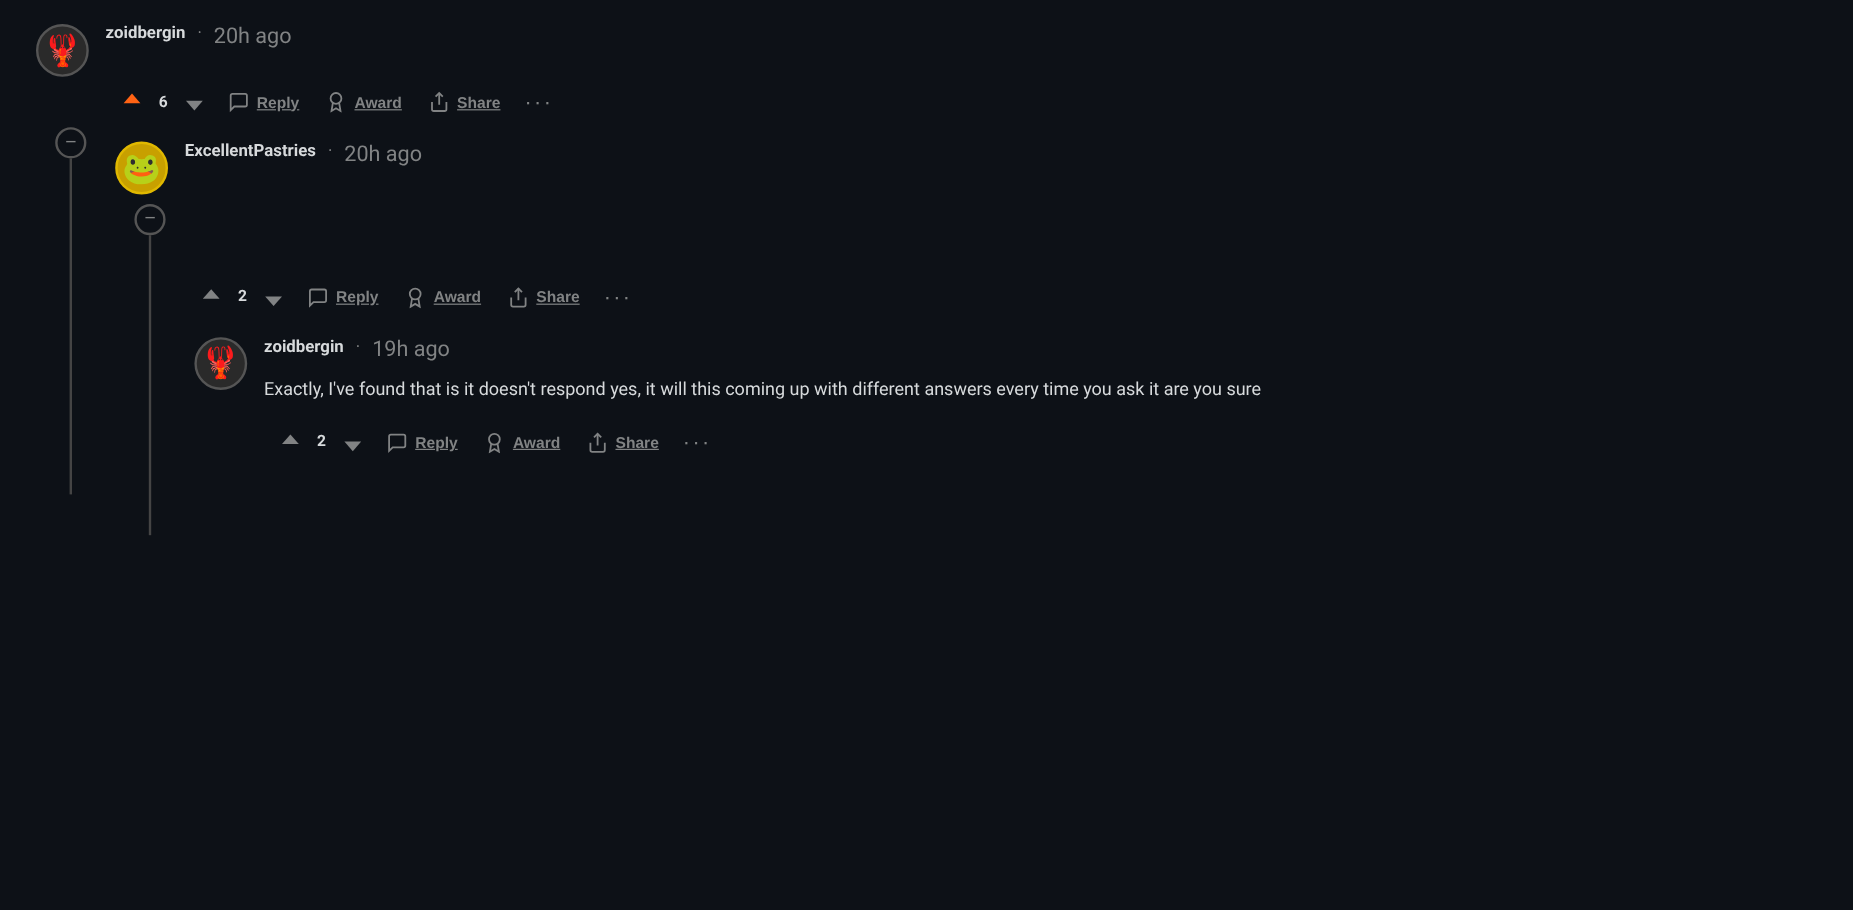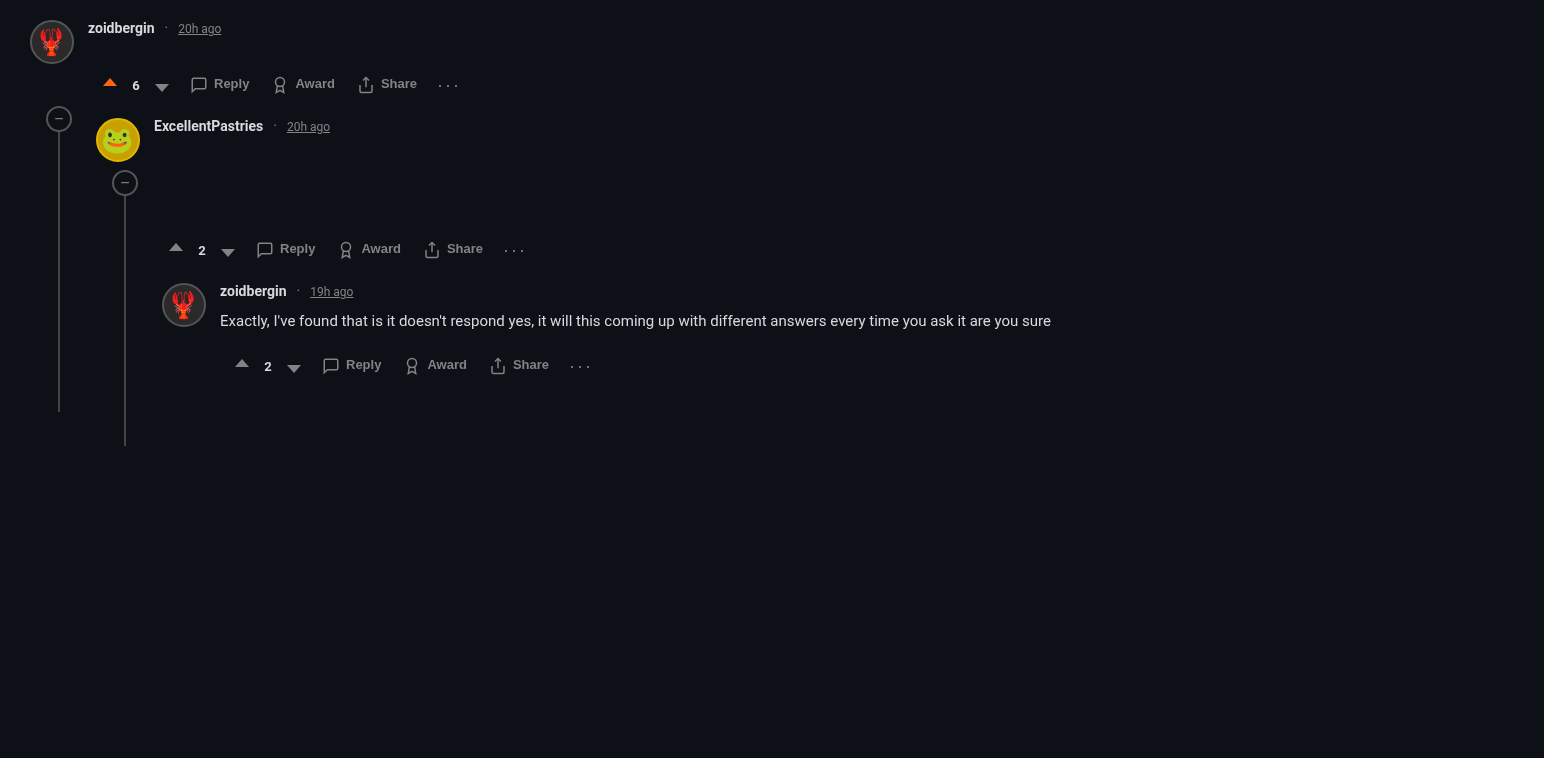--- a/index.html
+++ b/index.html
@@ -17,21 +17,21 @@
     }
 
     .comment {
       display: flex;
       flex-direction: column;
       gap: 0;
     }
 
     .comment-header {
       display: flex;
-      align-items: flex-end;
+      align-items: flex-start;
       gap: 10px;
       margin-bottom: 10px;
     }
 
     .avatar {
       width: 44px;
       height: 44px;
       border-radius: 50%;
       overflow: hidden;
       flex-shrink: 0;
@@ -52,22 +52,21 @@
     }
 
     .username {
       font-weight: 700;
       font-size: 14px;
       color: #d7dadc;
     }
 
     .timestamp {
       color: #818384;
-      font-size: 12px;
-      text-decoration: underline;
+      font-size: 18px;
     }
 
     .comment-body {
       font-size: 15px;
       line-height: 1.6;
       color: #d7dadc;
       margin-bottom: 12px;
     }
 
     .action-bar {
@@ -119,26 +118,27 @@
       min-width: 12px;
       text-align: center;
     }
 
     .action-btn {
       background: transparent;
       border: none;
       cursor: pointer;
       color: #818384;
       display: flex;
-      align-items: flex-start;
+      align-items: center;
       gap: 6px;
       font-size: 13px;
       font-weight: 700;
       padding: 4px 8px;
       border-radius: 4px;
+      text-decoration: underline;
     }
 
     .action-btn svg {
       width: 18px;
       height: 18px;
     }
 
     .more-btn {
       background: transparent;
       border: none;

